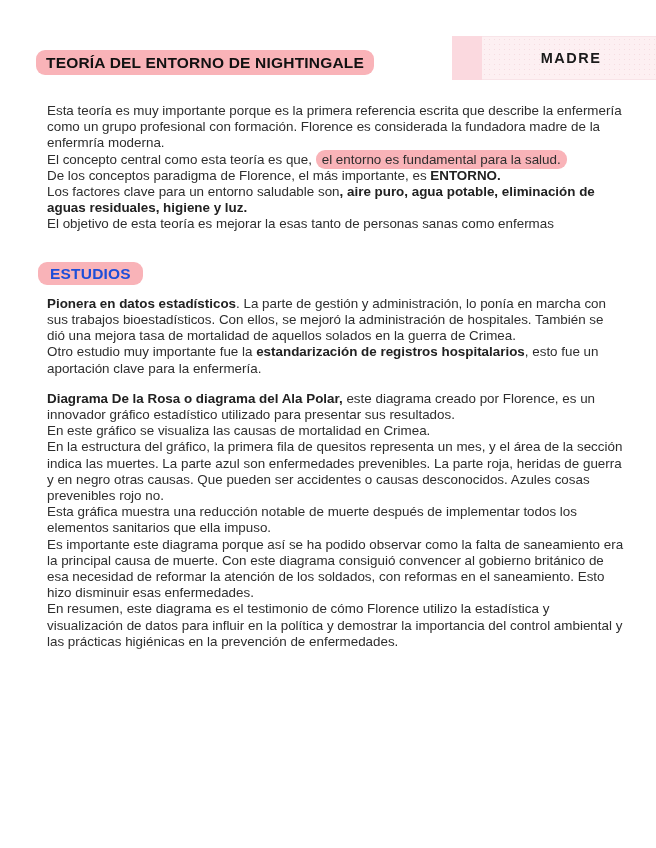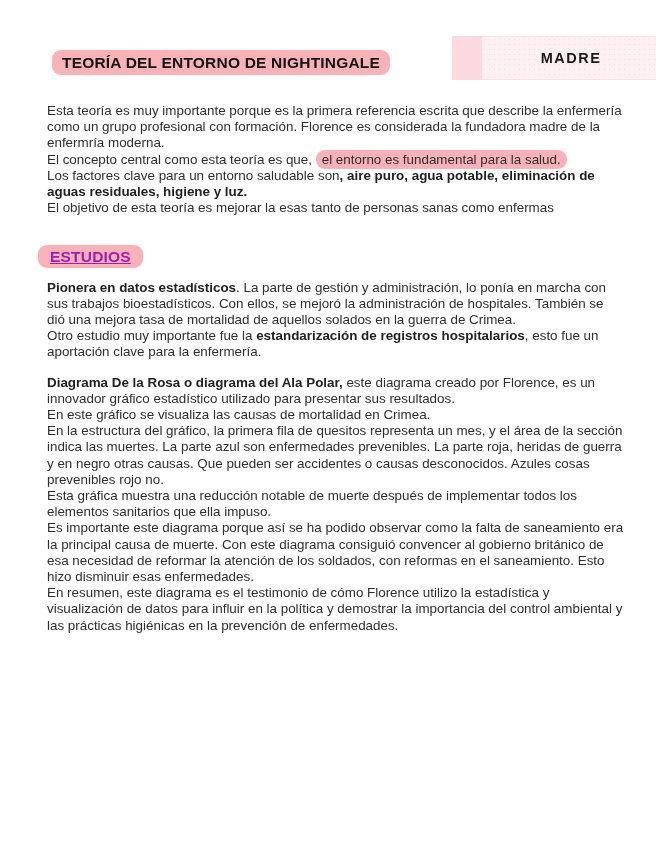--- a/index.html
+++ b/index.html
@@ -34,21 +34,21 @@
     border-left:none;
   }
   .tag-label {
     font-size:14.5px;
     font-weight:600;
     letter-spacing:1.5px;
     color:#1a1a1a;
   }
   
   .title-row {
-    position:absolute; top:54px; left:52px;
+    position:absolute; top:54px; left:36px;
   }
   .hl {
     background:#f9b3b8;
     border-radius:9px;
     padding:2px 6px;
     box-decoration-break:clone;
     -webkit-box-decoration-break:clone;
   }
   .page-title {
     font-size:15.5px;
@@ -66,23 +66,22 @@
   }
   .content p { margin:0; }
   b { font-weight:bold; color:#222; }
   .section-heading-row {
     margin-top:33px;
     margin-left:-9px;
   }
   .section-heading {
     font-size:15.5px;
     font-weight:bold;
-    color:#a21caf;
+    color:#1d4ed8;
     letter-spacing:0.2px;
-    text-decoration:underline;
   }
   .section-heading-row .hl { padding:3px 12px; }
   .block-gap { margin-top:14px; }
   .studies-block1 { margin-top:13px; }
 </style>
 </head>
 <body>
 
 <div class="page">
 
@@ -95,20 +94,21 @@
 
   <div class="title-row">
     <span class="hl page-title">TEORÍA DEL ENTORNO DE NIGHTINGALE</span>
   </div>
 
   <div class="content">
 
     <div>
       <p>Esta teoría es muy importante porque es la primera referencia escrita que describe la enfermería como un grupo profesional con formación.  Florence es considerada la fundadora madre de la enfermría moderna.</p>
       <p><span>El concepto central como esta teoría es que, </span><span class="hl">el entorno es fundamental para la salud.</span></p>
+      <p><span>De los conceptos paradigma de Florence, el más importante, es </span><b>ENTORNO.</b></p>
       <p><span>Los factores clave para un entorno saludable son</span><b>, aire puro, agua potable, eliminación de aguas residuales, higiene y luz.</b></p>
       <p>El objetivo de esta teoría es mejorar la esas tanto de personas sanas como enfermas</p>
     </div>
 
     <div class="section-heading-row">
       <span class="hl section-heading">ESTUDIOS</span>
     </div>
 
     <div class="studies-block1">
       <p><b>Pionera en datos estadísticos</b><span>. La parte de gestión y administración, lo ponía en marcha con sus trabajos bioestadísticos. Con ellos, se mejoró la administración de hospitales. También se dió una mejora tasa de mortalidad de aquellos solados en la guerra de Crimea.</span></p>

